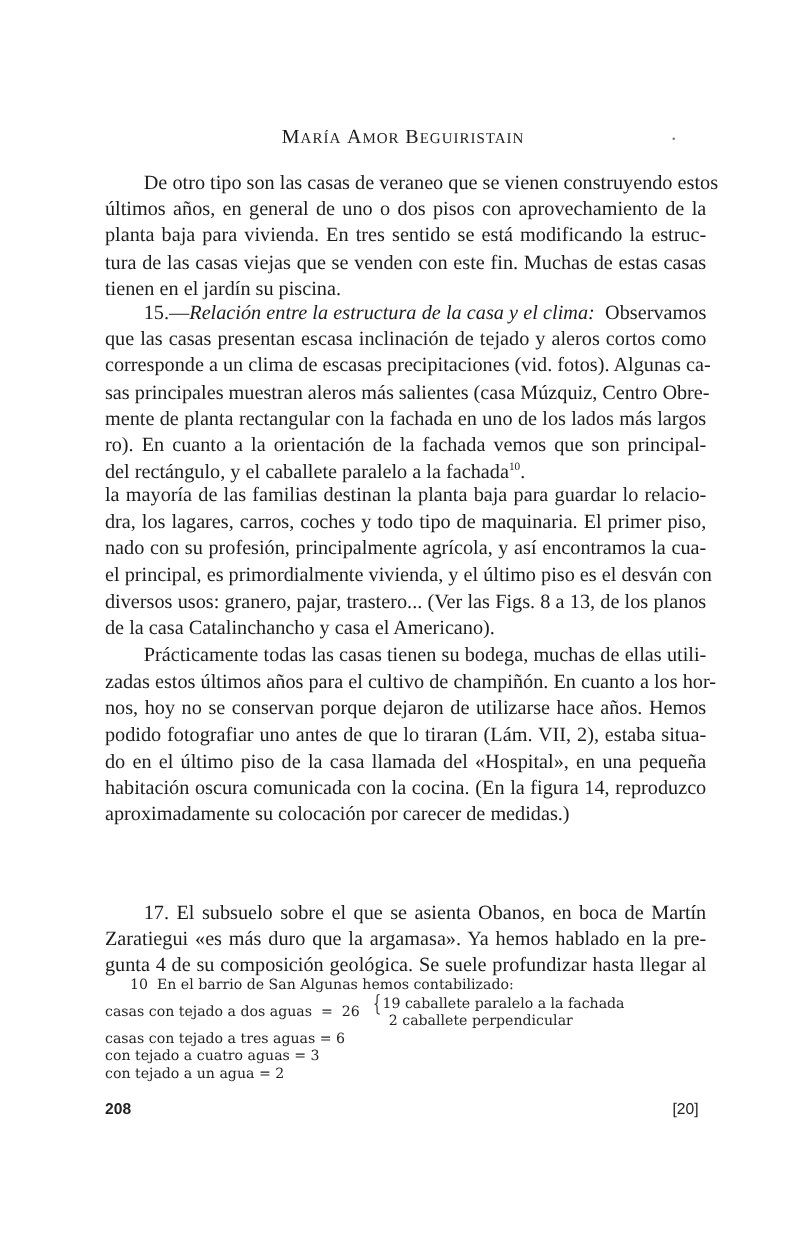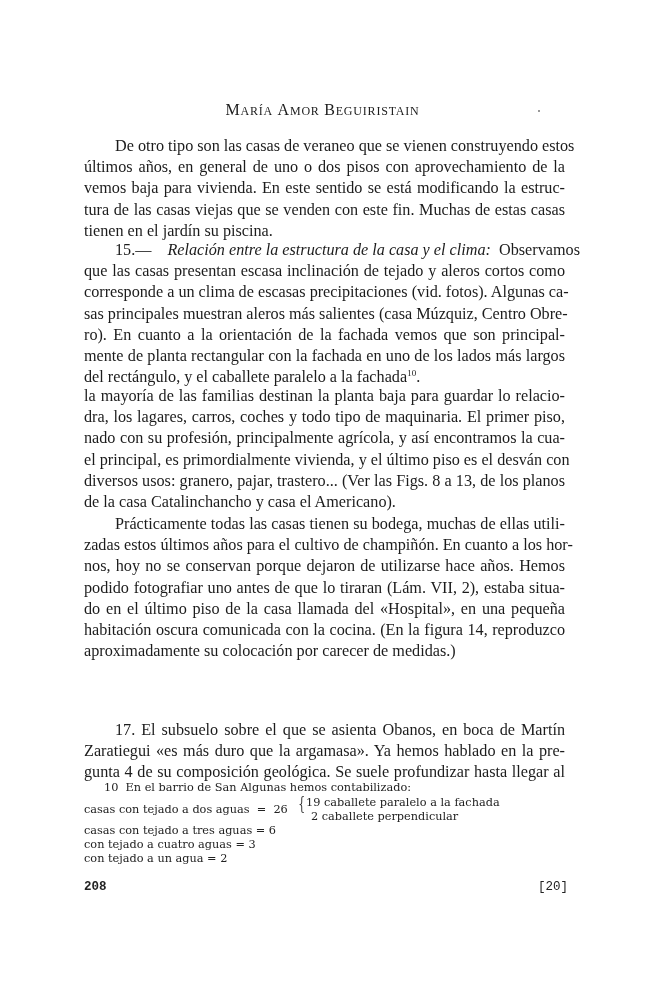--- a/index.html
+++ b/index.html
@@ -13,56 +13,56 @@
     .running-head .sc { font-size: 12px; }
     .dot-mark { position: absolute; left: 538px; top: 110px; width: 2px; height: 2px; background: #777; border-radius: 1px; }
     .body-text {
       position: absolute; left: 84px; width: 481px;
       font-family: "Liberation Serif", "DejaVu Serif", serif; font-size: 16.2px; line-height: 21.2px;
       text-align: justify;
     }
     .ln { display: block; text-align: justify; text-align-last: justify; white-space: nowrap; }
     .ln.last { text-align-last: left; }
     .ln.first { padding-left: 31px; }
-    i { font-style: italic; margin-left: 16px; }
+    i { font-style: italic; }
     sup { font-size: 9px; vertical-align: 6px; line-height: 0; }
     .fn {
       position: absolute; left: 84px; font-family: "DejaVu Serif", "Liberation Serif", serif;
       font-size: 11.3px; line-height: 16px; color: #222; white-space: nowrap;
     }
     .brace { position: absolute; font-family: "DejaVu Serif", serif; font-size: 11px; color: #333; }
-    .folio { position: absolute; top: 880px; font-family: Liberation Mono, monospace; font-size: 12.5px; font-weight: bold; color: #222; }
+    .folio { position: absolute; top: 880px; font-family: Liberation Sans, sans-serif; font-size: 12.5px; font-weight: bold; color: #222; }
   </style>
 </head>
 <body>
 
 <div class="page">
 
   <div class="running-head">
     <span class="big">M</span><span class="sc">ARÍA</span>
     <span class="big">A</span><span class="sc">MOR</span>
     <span class="big">B</span><span class="sc">EGUIRISTAIN</span>
   </div>
   <div class="dot-mark"></div>
 
   <div class="body-text" style="top:136px;">
     <span class="ln first">De otro tipo son las casas de veraneo que se vienen construyendo estos</span>
     <span class="ln">últimos años, en general de uno o dos pisos con aprovechamiento de la</span>
-    <span class="ln">vemos baja para vivienda. En este sentido se está modificando la estruc-</span>
+    <span class="ln">planta baja para vivienda. En tres sentido se está modificando la estruc-</span>
     <span class="ln">tura de las casas viejas que se venden con este fin. Muchas de estas casas</span>
     <span class="ln last">tienen en el jardín su piscina.</span>
   </div>
 
   <div class="body-text" style="top:240px;">
     <span class="ln first"><span>15.—</span><i>Relación entre la estructura de la casa y el clima:</i>&nbsp;&nbsp;<span>Observamos</span></span>
     <span class="ln">que las casas presentan escasa inclinación de tejado y aleros cortos como</span>
     <span class="ln">corresponde a un clima de escasas precipitaciones (vid. fotos). Algunas ca-</span>
     <span class="ln">sas principales muestran aleros más salientes (casa Múzquiz, Centro Obre-</span>
+    <span class="ln">mente de planta rectangular con la fachada en uno de los lados más largos</span>
     <span class="ln">ro). En cuanto a la orientación de la fachada vemos que son principal-</span>
-    <span class="ln">mente de planta rectangular con la fachada en uno de los lados más largos</span>
     <span class="ln last"><span>del rectángulo, y el caballete paralelo a la fachada</span><sup>10</sup><span>.</span></span>
   </div>
 
   <div class="body-text" style="top:386px;">
     <span class="ln">la mayoría de las familias destinan la planta baja para guardar lo relacio-</span>
     <span class="ln">dra, los lagares, carros, coches y todo tipo de maquinaria. El primer piso,</span>
     <span class="ln">nado con su profesión, principalmente agrícola, y así encontramos la cua-</span>
     <span class="ln">el principal, es primordialmente vivienda, y el último piso es el desván con</span>
     <span class="ln">diversos usos: granero, pajar, trastero... (Ver las Figs. 8 a 13, de los planos</span>
     <span class="ln last">de la casa Catalinchancho y casa el Americano).</span>

